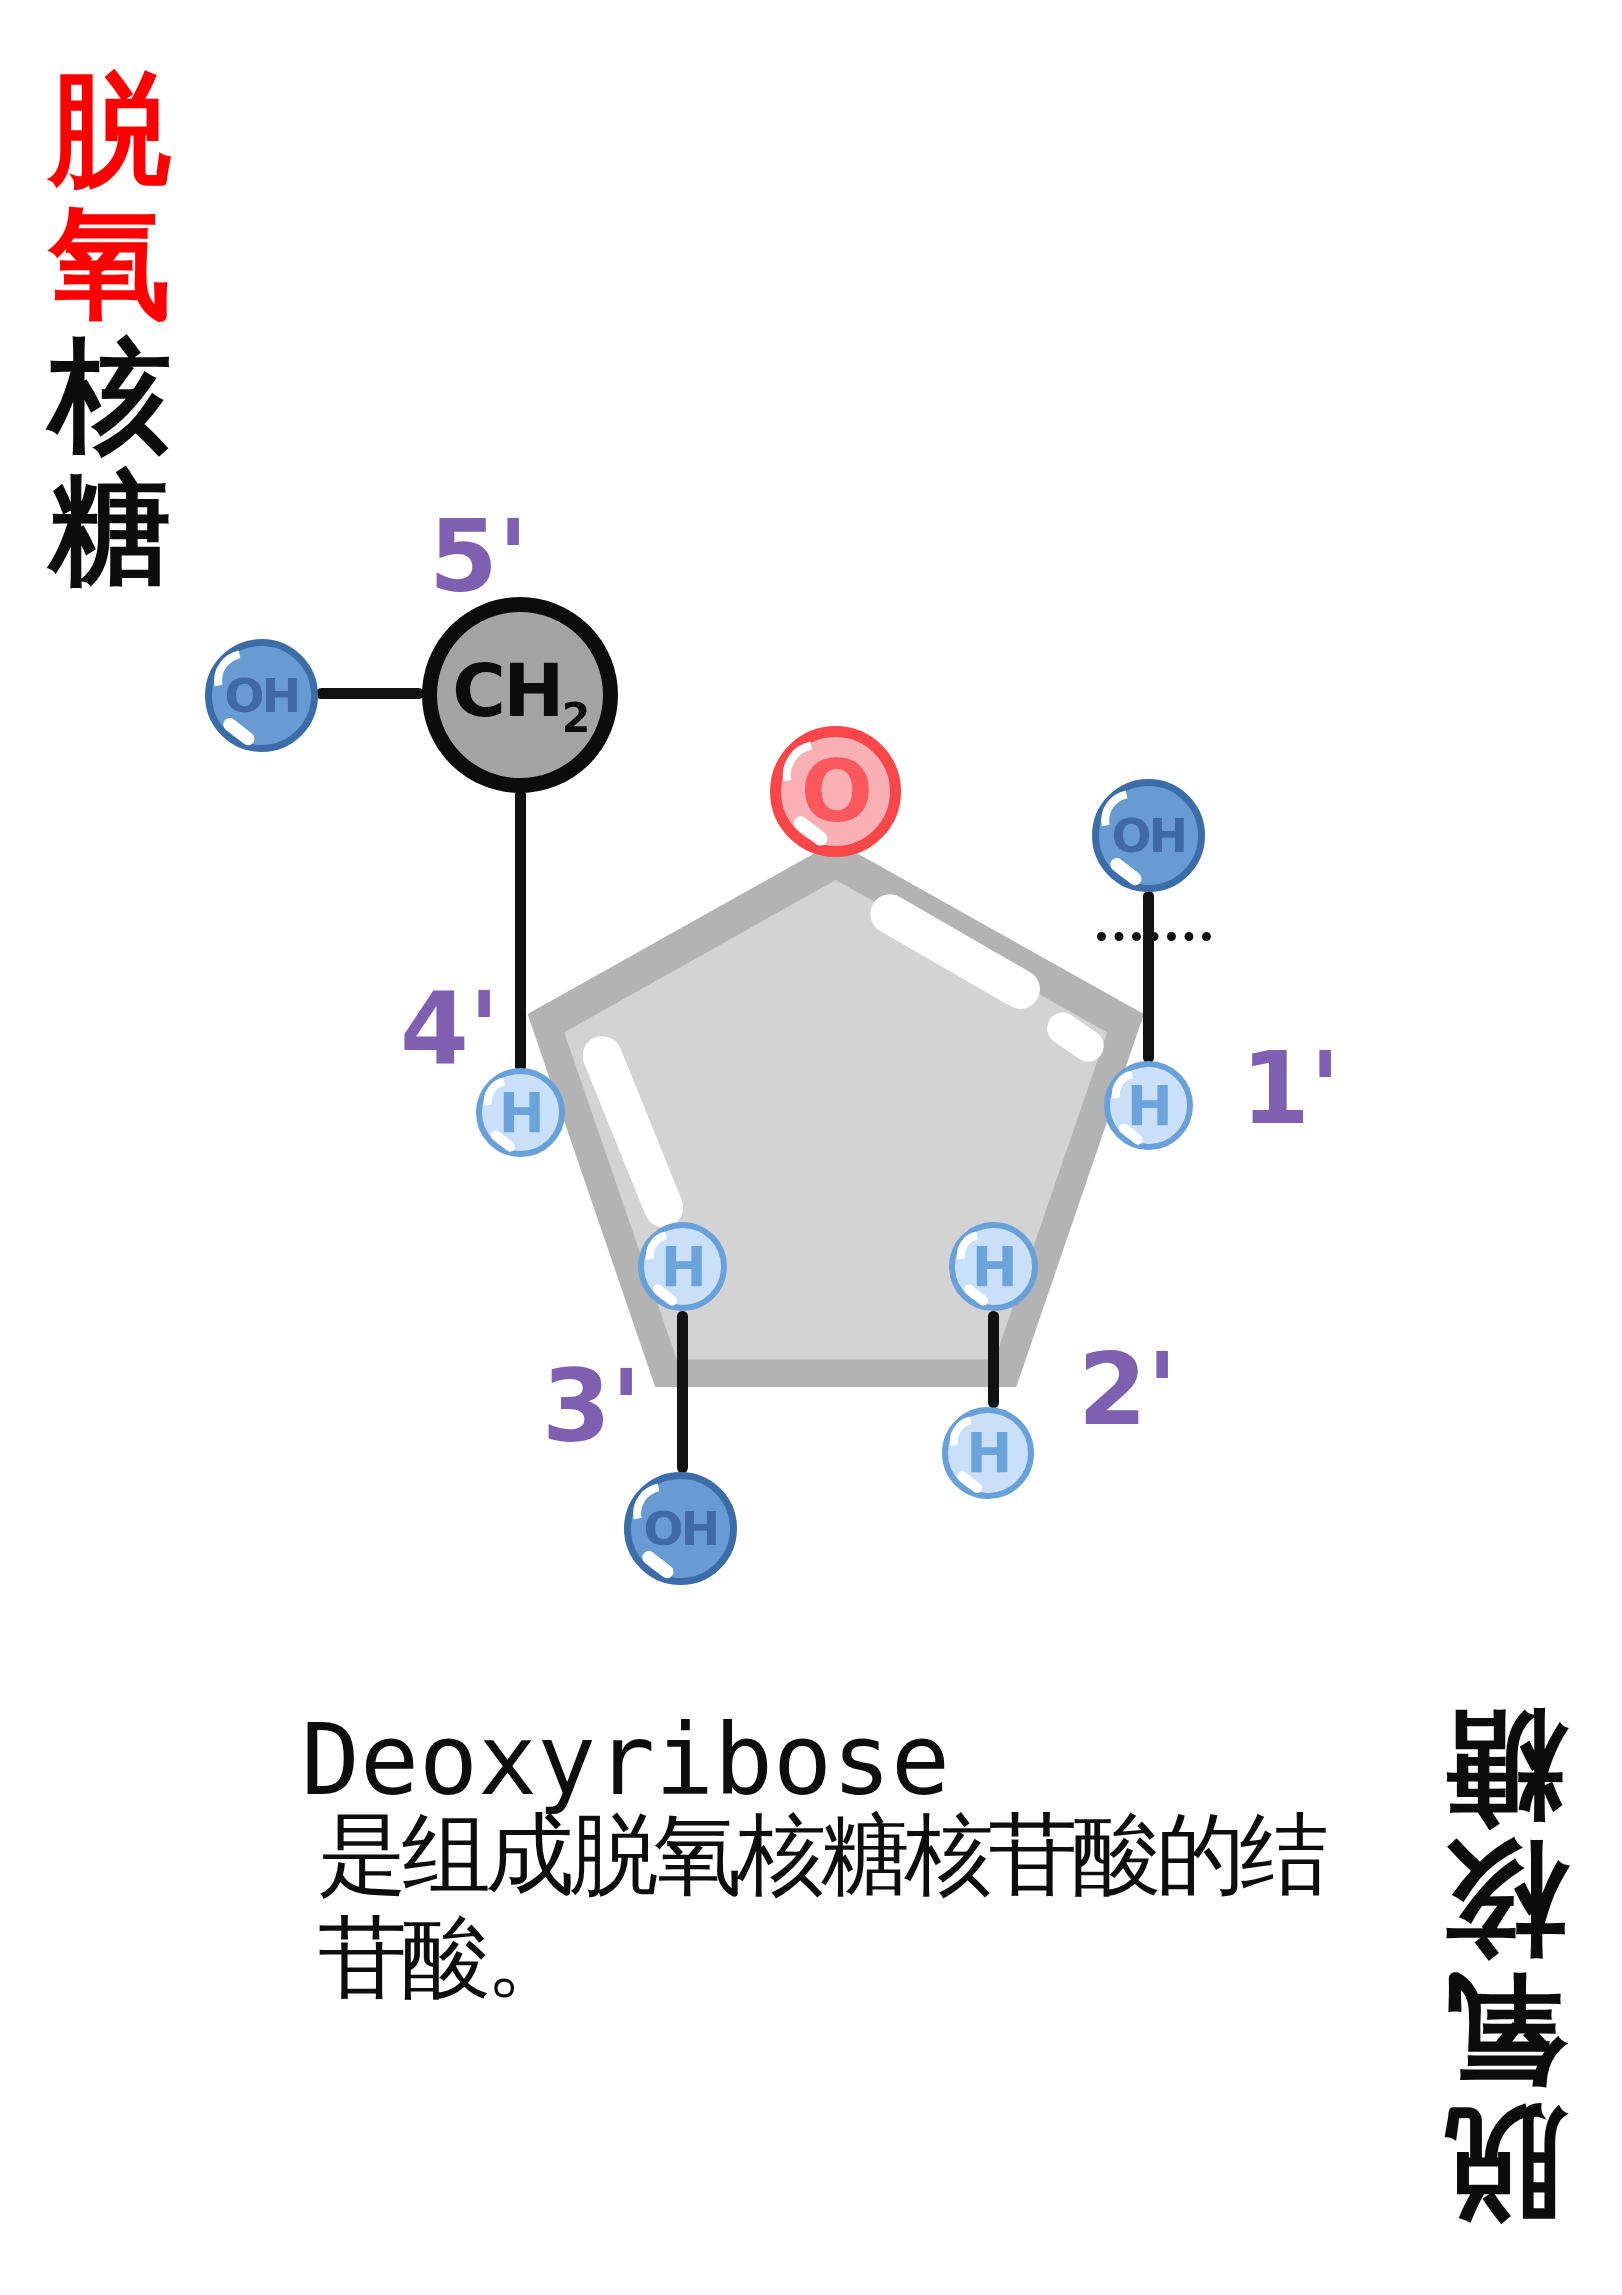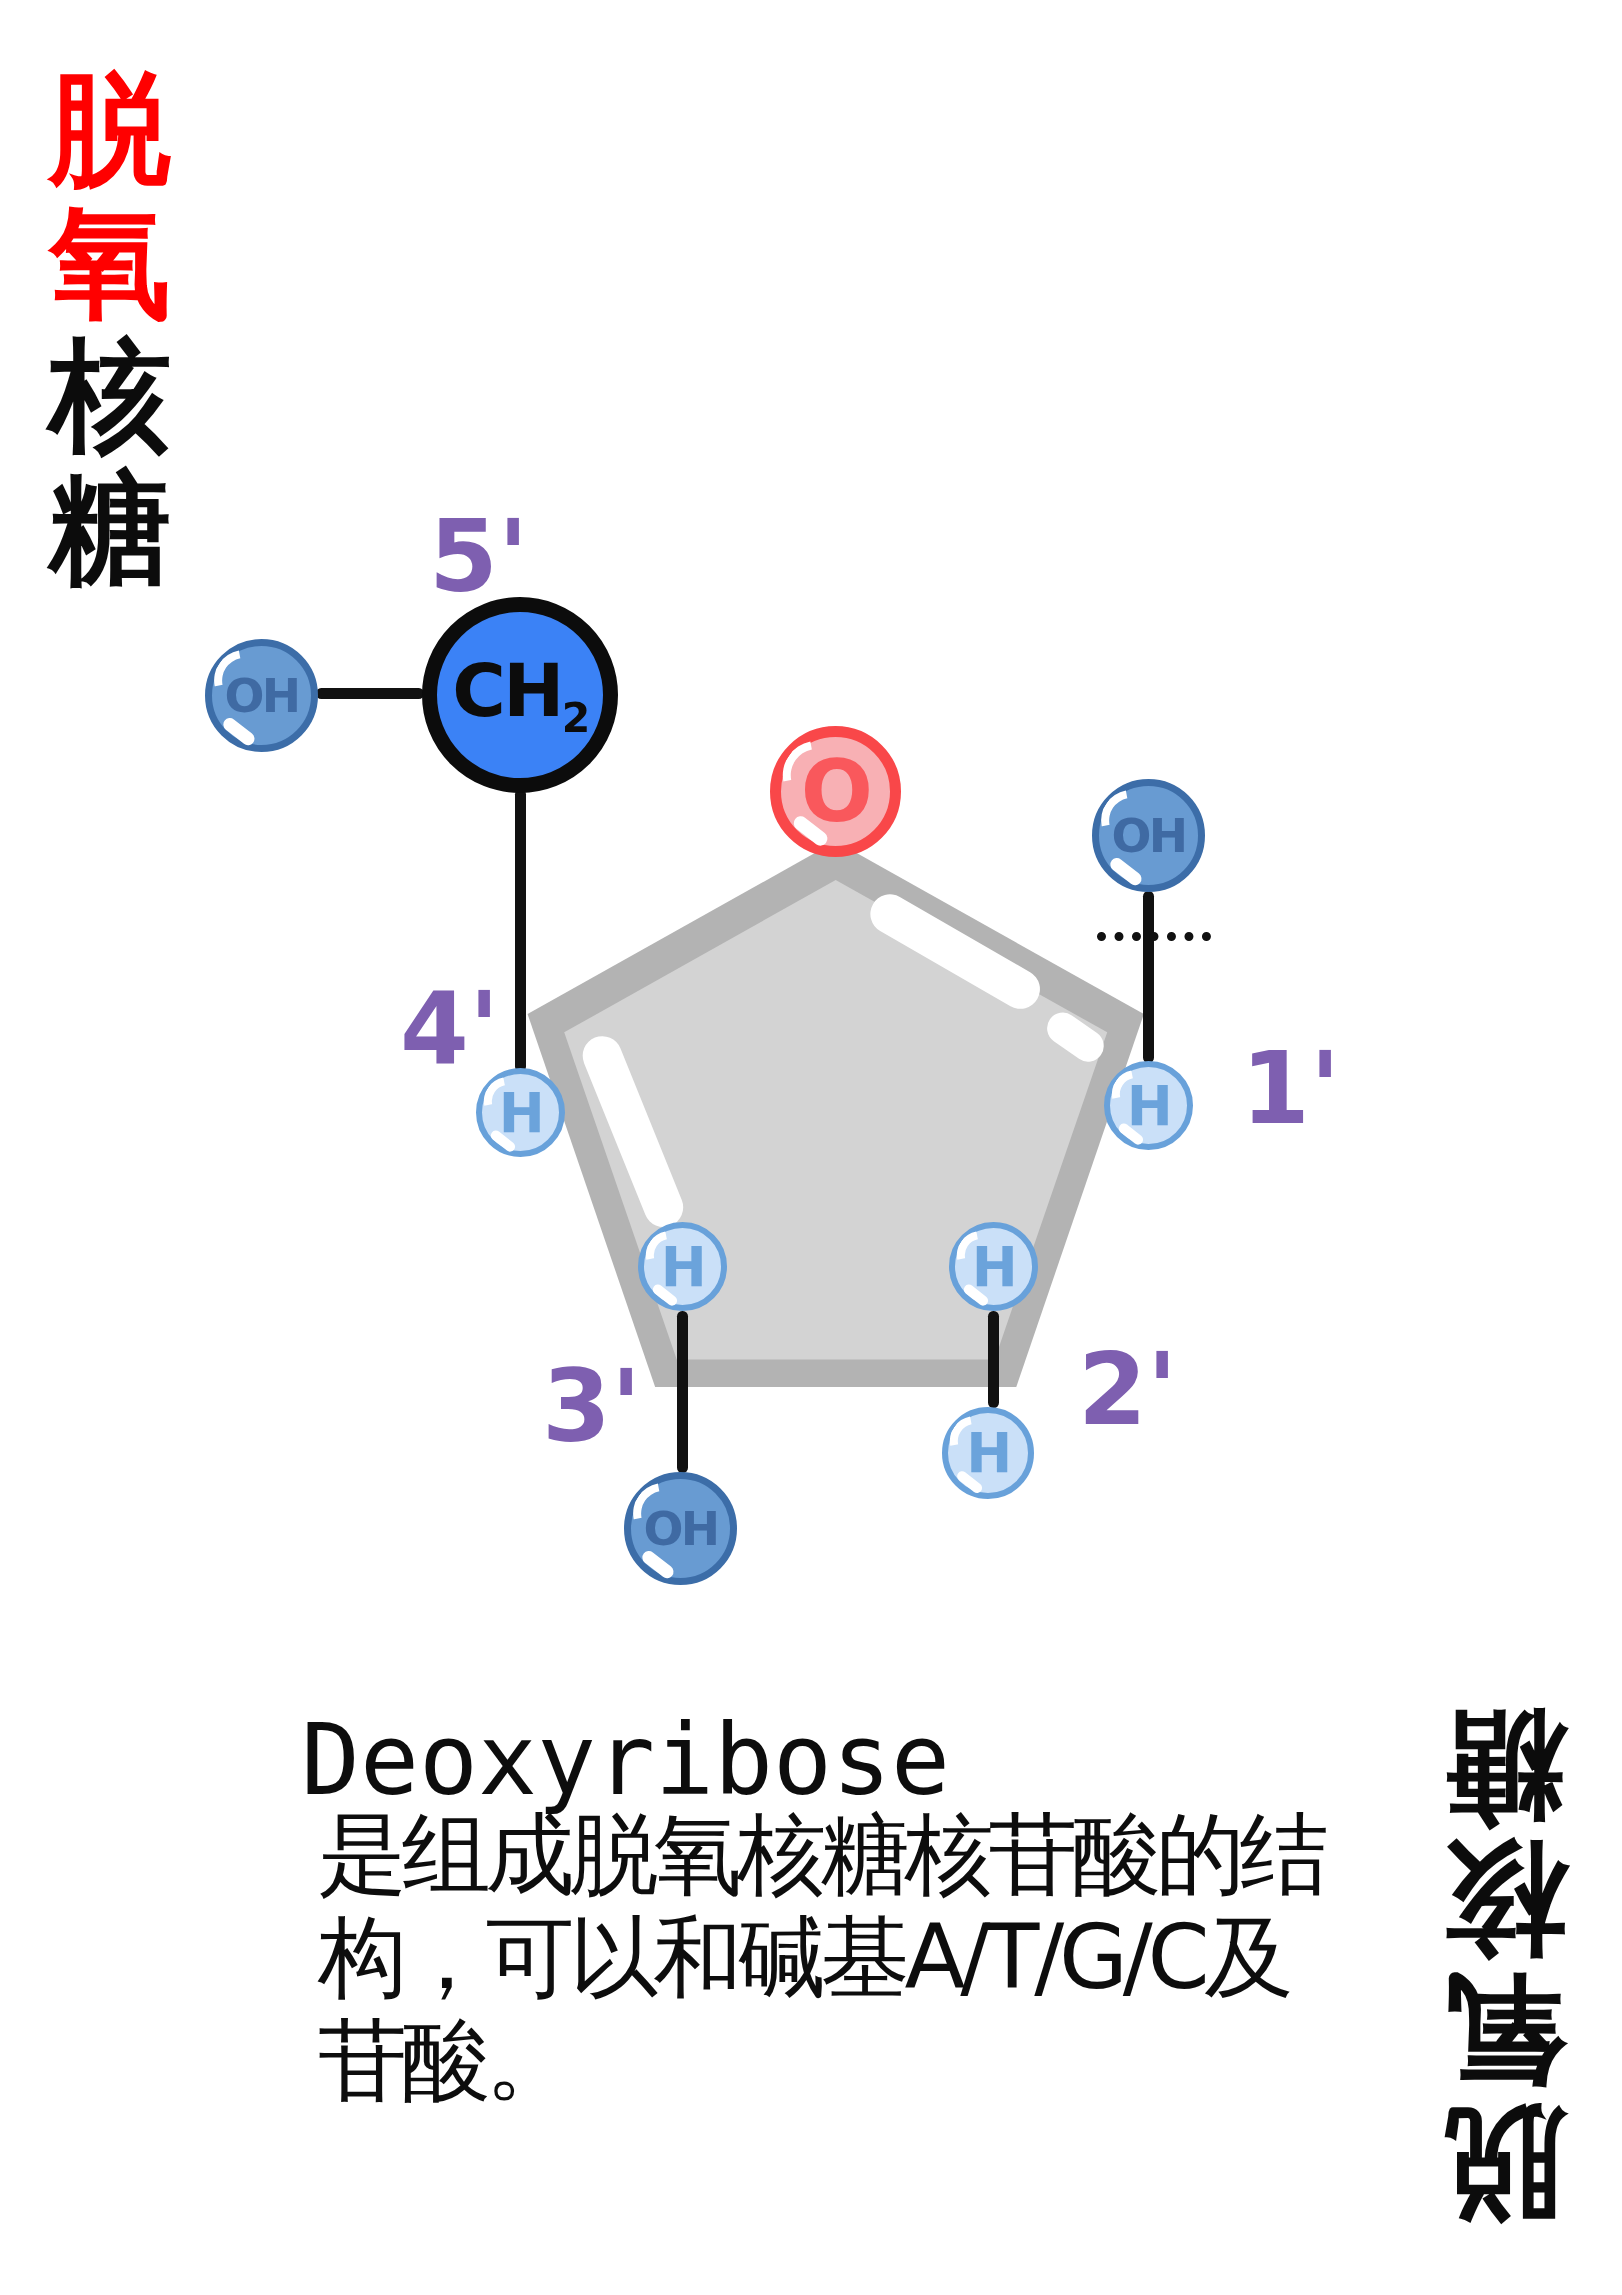--- a/index.html
+++ b/index.html
@@ -25,21 +25,21 @@
           box-sizing:border-box;z-index:4;font-weight:bold;}
   .sphere .lbl{position:relative;z-index:3;letter-spacing:-2.6px;}
   .sphere::before{content:"";position:absolute;left:2%;top:4%;width:62%;height:62%;border-radius:50%;
           border:8.5px solid transparent;border-left-color:#fff;transform:rotate(34deg);box-sizing:border-box;z-index:1;}
   .sphere::after{content:"";position:absolute;left:9%;bottom:7%;width:36%;height:13%;background:#fff;
           border-radius:654px;transform:rotate(38deg);z-index:1;}
 
   .sphere.dark{background:#689bd2;border:7.2px solid #3c6da8;color:#3f6aa3;font-size:47px;align-items:center;}
   .sphere.light{background:#cae0f8;border:6.5px solid #68a1da;color:#6ba3db;font-size:55px;}
   .sphere.oxy{background:#f8b0b4;border:11.8px solid #f94749;color:#f9585c;font-size:85px;}
-  .sphere.carbon{background:#3b82f6;border:15.7px solid #0c0c0c;color:#0c0c0c;font-size:73px;}
+  .sphere.carbon{background:#a3a3a3;border:15.7px solid #0c0c0c;color:#0c0c0c;font-size:73px;}
   .sphere.carbon::before,.sphere.carbon::after{display:none;}
   .sphere.carbon sub{font-size:41px;align-self:flex-end;margin-bottom:23.6px;}
 
   .prime{position:absolute;color:#7e5fb0;font-weight:bold;font-size:99px;z-index:5;
          font-family:"DejaVu Sans","Liberation Sans",sans-serif;}
 
   
   .caption-title{position:absolute;left:301px;top:1703px;width:1021px;text-align:left;
                  font-family:"DejaVu Sans Mono","Liberation Mono",monospace;
                  font-size:98px;color:#0d0d0d;z-index:6;}
@@ -116,21 +116,20 @@
 
   <div class="prime" style="left:429px;top:499px;">5'</div>
   <div class="prime" style="left:400px;top:971px;">4'</div>
   <div class="prime" style="left:542px;top:1349px;">3'</div>
   <div class="prime" style="left:1078px;top:1332px;">2'</div>
   <div class="prime" style="left:1241px;top:1031px;">1'</div>
 
   <div class="caption-title">Deoxyribose</div>
   <div class="caption-body">
     <div>是组成脱氧核糖核苷酸的结</div>
-    <div>构，可以和碱基A/T/G/C及</div>
     <div>苷酸。</div>
   </div>
 
   <div class="right-title">
     <span>脱</span>
     <span>氧</span>
     <span>核</span>
     <span>糖</span>
   </div>
 

